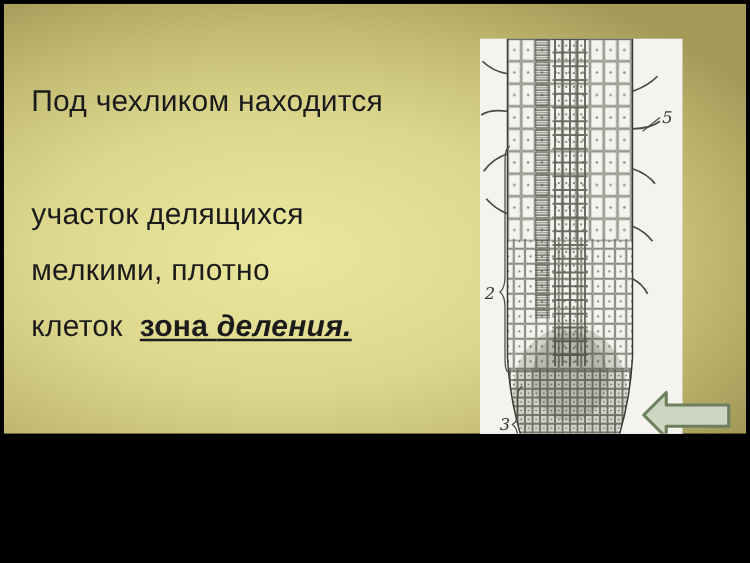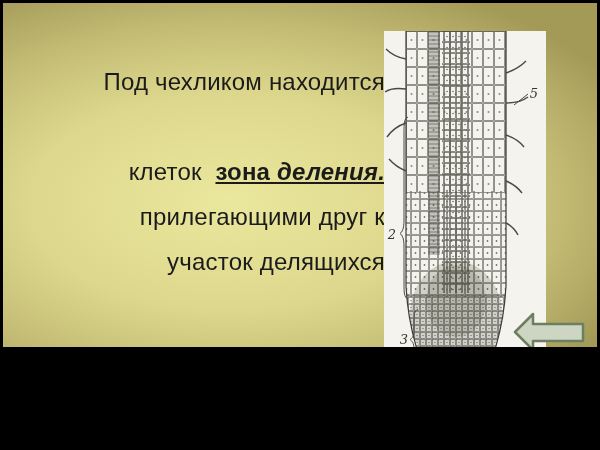--- a/index.html
+++ b/index.html
@@ -8,21 +8,20 @@
     font-family: "Liberation Sans", sans-serif;
     background: #000;
   }
   .slide {
     position: relative;
     width: 600px; height: 350px;
     box-sizing: border-box;
     border: 3px solid #000;
     overflow: hidden;
     background: radial-gradient(ellipse 75% 70% at 38% 58%, #eae89e 0%, #ddd78d 45%, #c2ba73 75%, #a39a58 100%);
-    text-align: right;
   }
   .para {
     position: absolute;
     color: #1b1b1b;
     font-size: 24px;
     line-height: 30px;
     letter-spacing: 0.2px;
     white-space: pre-wrap;
   }
   .p1 { left: 22px; top: 4px;  width: 360px; }
@@ -51,26 +50,26 @@
     width: 80px; height: 44px;
   }
 </style>
 </head>
 <body>
 
 <div class="slide">
 
   <div class="para p1">
     <div>Под чехликом находится</div>
+    <div>участок делящихся</div>
     <div><span>клеток  </span><span class="u"><span class="b">зона </span><span class="b i">деления.</span></span></div>
-    <div>участок делящихся</div>
   </div>
 
   <div class="para p2">
-    <div>прилегающими друг к</div>
+    <div>мелкими, плотно</div>
     
   </div>
 
   <div class="para p3">
     <div>Клетки здесь все клеток</div>
     
     
   </div>
 
   <div class="figure-area">

